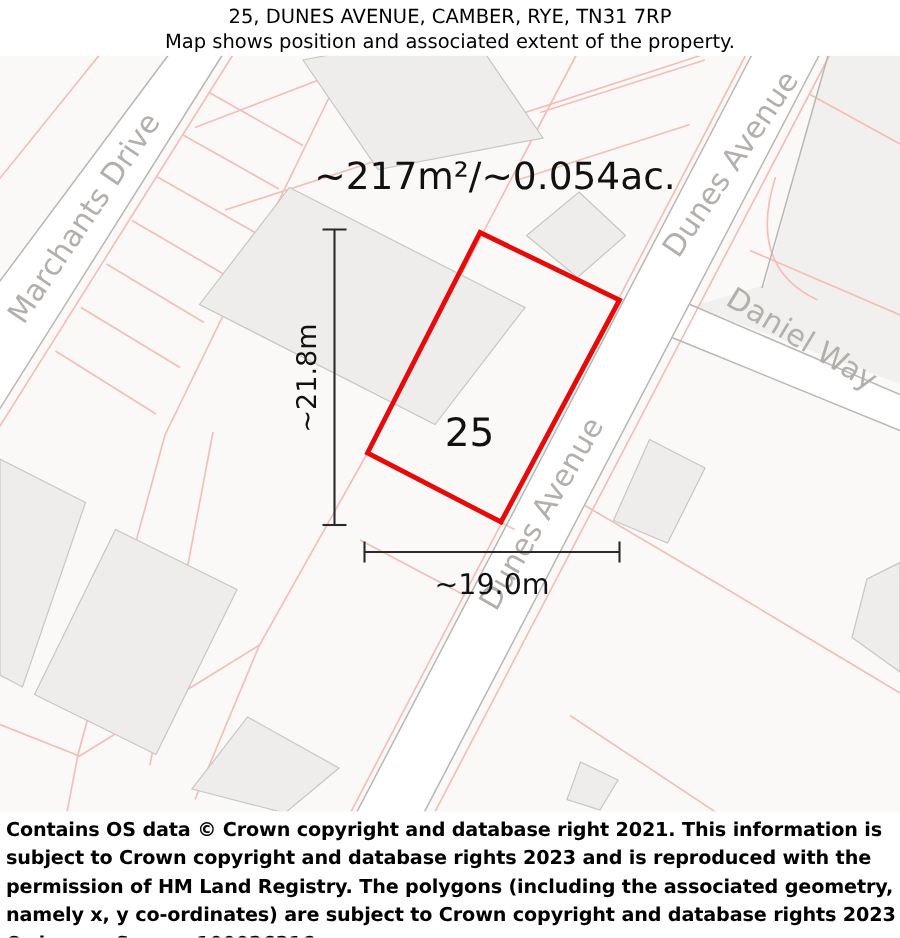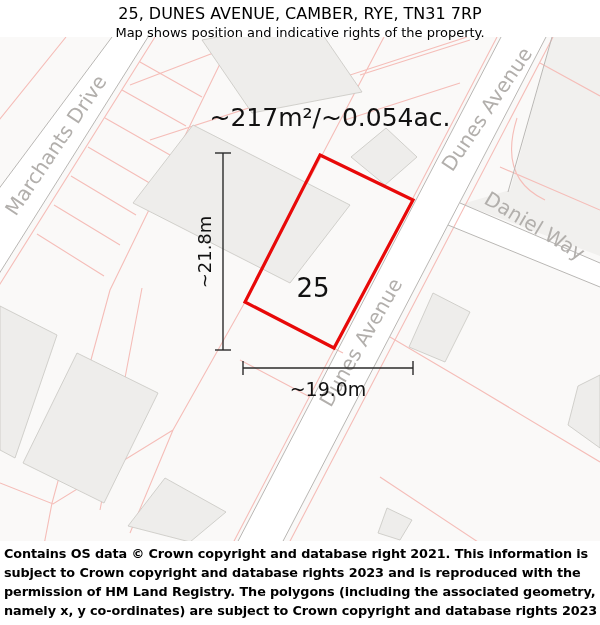--- a/index.html
+++ b/index.html
@@ -1,35 +1,35 @@
 <!DOCTYPE html>
 <html><head>
 <meta charset="utf-8">
 <style>
   html,body{margin:0;padding:0;background:#ffffff;}
   body{width:600px;height:625px;overflow:hidden;position:relative;
        font-family:"DejaVu Sans",sans-serif;color:#000;}
   .header{position:absolute;top:0;left:0;width:600px;height:37px;text-align:center;background:#ffffff;z-index:5;}
-  .header .title{font-size:16px;padding-top:4px;white-space:nowrap;}
+  .header .title{font-size:13px;padding-top:4px;white-space:nowrap;}
   .header .subtitle{font-size:13px;padding-top:2px;white-space:nowrap;}
   .map-wrap{position:absolute;top:37px;left:0;width:600px;height:504px;overflow:hidden;background:#faf9f8;}
   .map-wrap svg{display:block;}
   .footer{position:absolute;top:542px;left:0;width:594px;padding:2px 0 0 4px;
           font-size:12.8px;line-height:19px;letter-spacing:-0.1px;background:#ffffff;font-weight:bold;}
   svg text{font-family:"DejaVu Sans",sans-serif;}
   .street-label{fill:#b2afac;font-size:20px;}
   .dim-label{fill:#111;}
   .black-label{fill:#111;}
 </style>
 </head>
 <body>
 
 <div class="header">
   <div class="title">25, DUNES AVENUE, CAMBER, RYE, TN31 7RP</div>
-  <div class="subtitle">Map shows position and indicative rights of the property.</div>
+  <div class="subtitle">Map shows position and associated extent of the property.</div>
 </div>
 
 <div class="map-wrap">
 <svg width="600" height="504" viewBox="0 37 600 504">
 
   <rect x="0" y="37" width="600" height="504" fill="#faf9f8"></rect>
 
   <polygon points="552,37 600,37 600,256 462,204 510,190" fill="#f1f0ee"></polygon>
 
   <polygon points="112,37 148,37 -8,285 -8,198" fill="#ffffff"></polygon>

